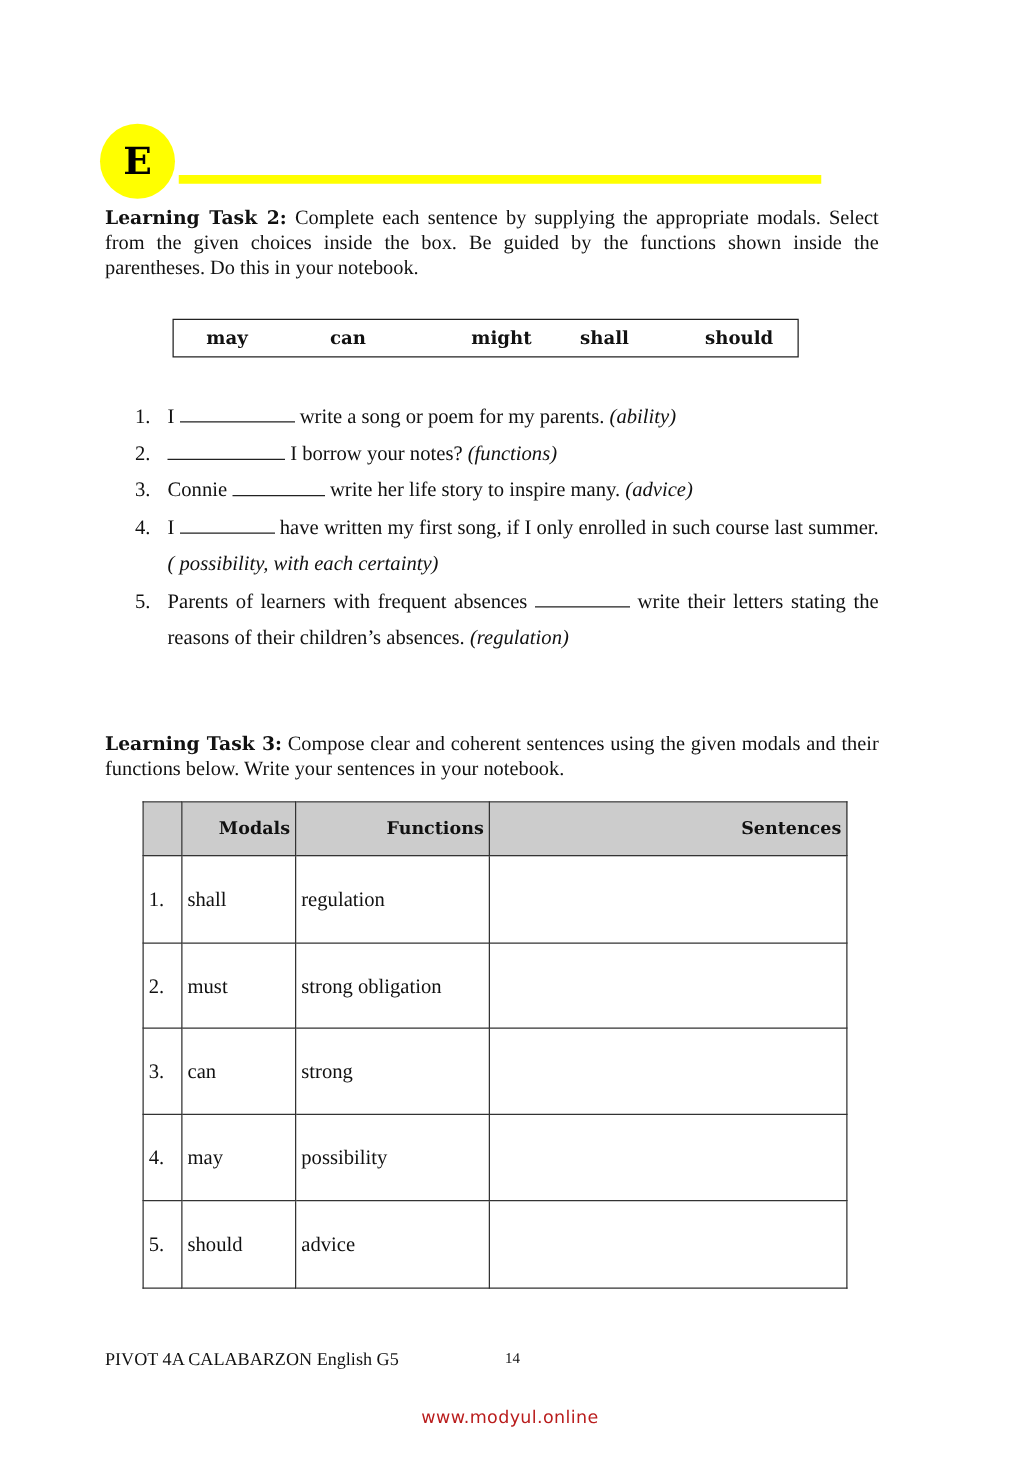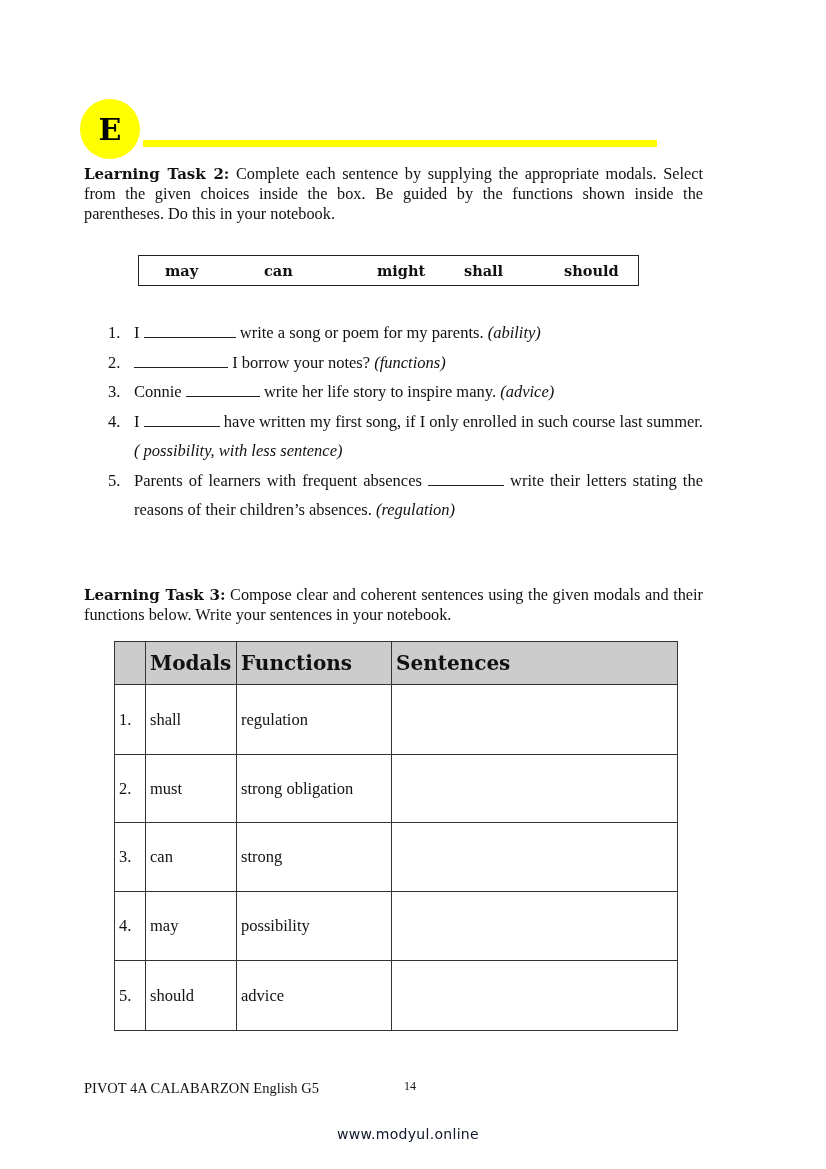--- a/index.html
+++ b/index.html
@@ -18,25 +18,25 @@
   .choice { position: absolute; top: 6px; font-family: "DejaVu Serif", serif; font-weight: bold; font-size: 14.5px; }
   .items { left: 108px; top: 318px; width: 595px; margin: 0; padding: 0; list-style: none;
            font-family: "Liberation Serif", "DejaVu Serif", serif; font-size: 16.5px; line-height: 29.5px; }
   .items li { position: relative; padding-left: 26px; text-align: justify; }
   .items .num { position: absolute; left: 0; top: 0; }
   .blank { display: inline-block; border-bottom: 1px solid #222; height: 14px; vertical-align: baseline; }
   .hint { font-style: italic; }
   table.t { position: absolute; left: 114px; top: 641px; border-collapse: collapse;
             font-family: "Liberation Serif", "DejaVu Serif", serif; font-size: 16.5px; }
   table.t th, table.t td { border: 1.2px solid #333; padding: 0 4px; text-align: left; }
-  table.t th { background: #cccccc; font-family: "DejaVu Serif", serif; font-weight: bold; font-size: 20px;
-               height: 42px; text-align: left; }
+  table.t th { background: #cccccc; font-family: "DejaVu Serif", serif; font-weight: bold; font-size: 14px;
+               height: 42px; text-align: right; }
   .footer { left: 84px; top: 1080px; font-family: "Liberation Serif", serif; font-size: 14.5px; }
   .pageno { left: 404px; top: 1079px; font-family: "Liberation Serif", serif; font-size: 12px; }
-  .wm { left: 337px; top: 1126px; font-family: "DejaVu Sans", sans-serif; font-size: 14px; color: #0f172a; letter-spacing: 0.3px; }
+  .wm { left: 337px; top: 1126px; font-family: "DejaVu Sans", sans-serif; font-size: 14px; color: #b91c1c; letter-spacing: 0.3px; }
 </style>
 </head>
 <body>
 
 <div class="abs circle">
   <span>E</span>
 </div>
 <div class="abs bar"></div>
 
 <div class="abs para" style="top:164px;">
@@ -55,21 +55,21 @@
   <li>
     <span class="num">1.</span><span>I </span><span class="blank" style="width:92px"></span><span> write a song or poem for my parents. </span><span class="hint">(ability)</span>
   </li>
   <li>
     <span class="num">2.</span><span></span><span class="blank" style="width:94px"></span><span> I borrow your notes? </span><span class="hint">(functions)</span>
   </li>
   <li>
     <span class="num">3.</span><span>Connie </span><span class="blank" style="width:74px"></span><span> write her life story to inspire many. </span><span class="hint">(advice)</span>
   </li>
   <li>
-    <span class="num">4.</span><span>I </span><span class="blank" style="width:76px"></span><span> have written my first song, if I only enrolled in such course last summer.</span><span class="hint">( possibility, with less sentence)</span>
+    <span class="num">4.</span><span>I </span><span class="blank" style="width:76px"></span><span> have written my first song, if I only enrolled in such course last summer.</span><span class="hint">( possibility, with each certainty)</span>
   </li>
   <li>
     <span class="num">5.</span><span>Parents of learners with frequent absences </span><span class="blank" style="width:76px"></span><span> write their letters stating the reasons of their children’s absences. </span><span class="hint">(regulation)</span>
   </li>
 </ol>
 
 <div class="abs para" style="top:585px;">
   <b>Learning Task 3:</b><span> Compose clear and coherent sentences using the given modals and their functions below. Write your sentences in your notebook.</span>
 </div>
 

